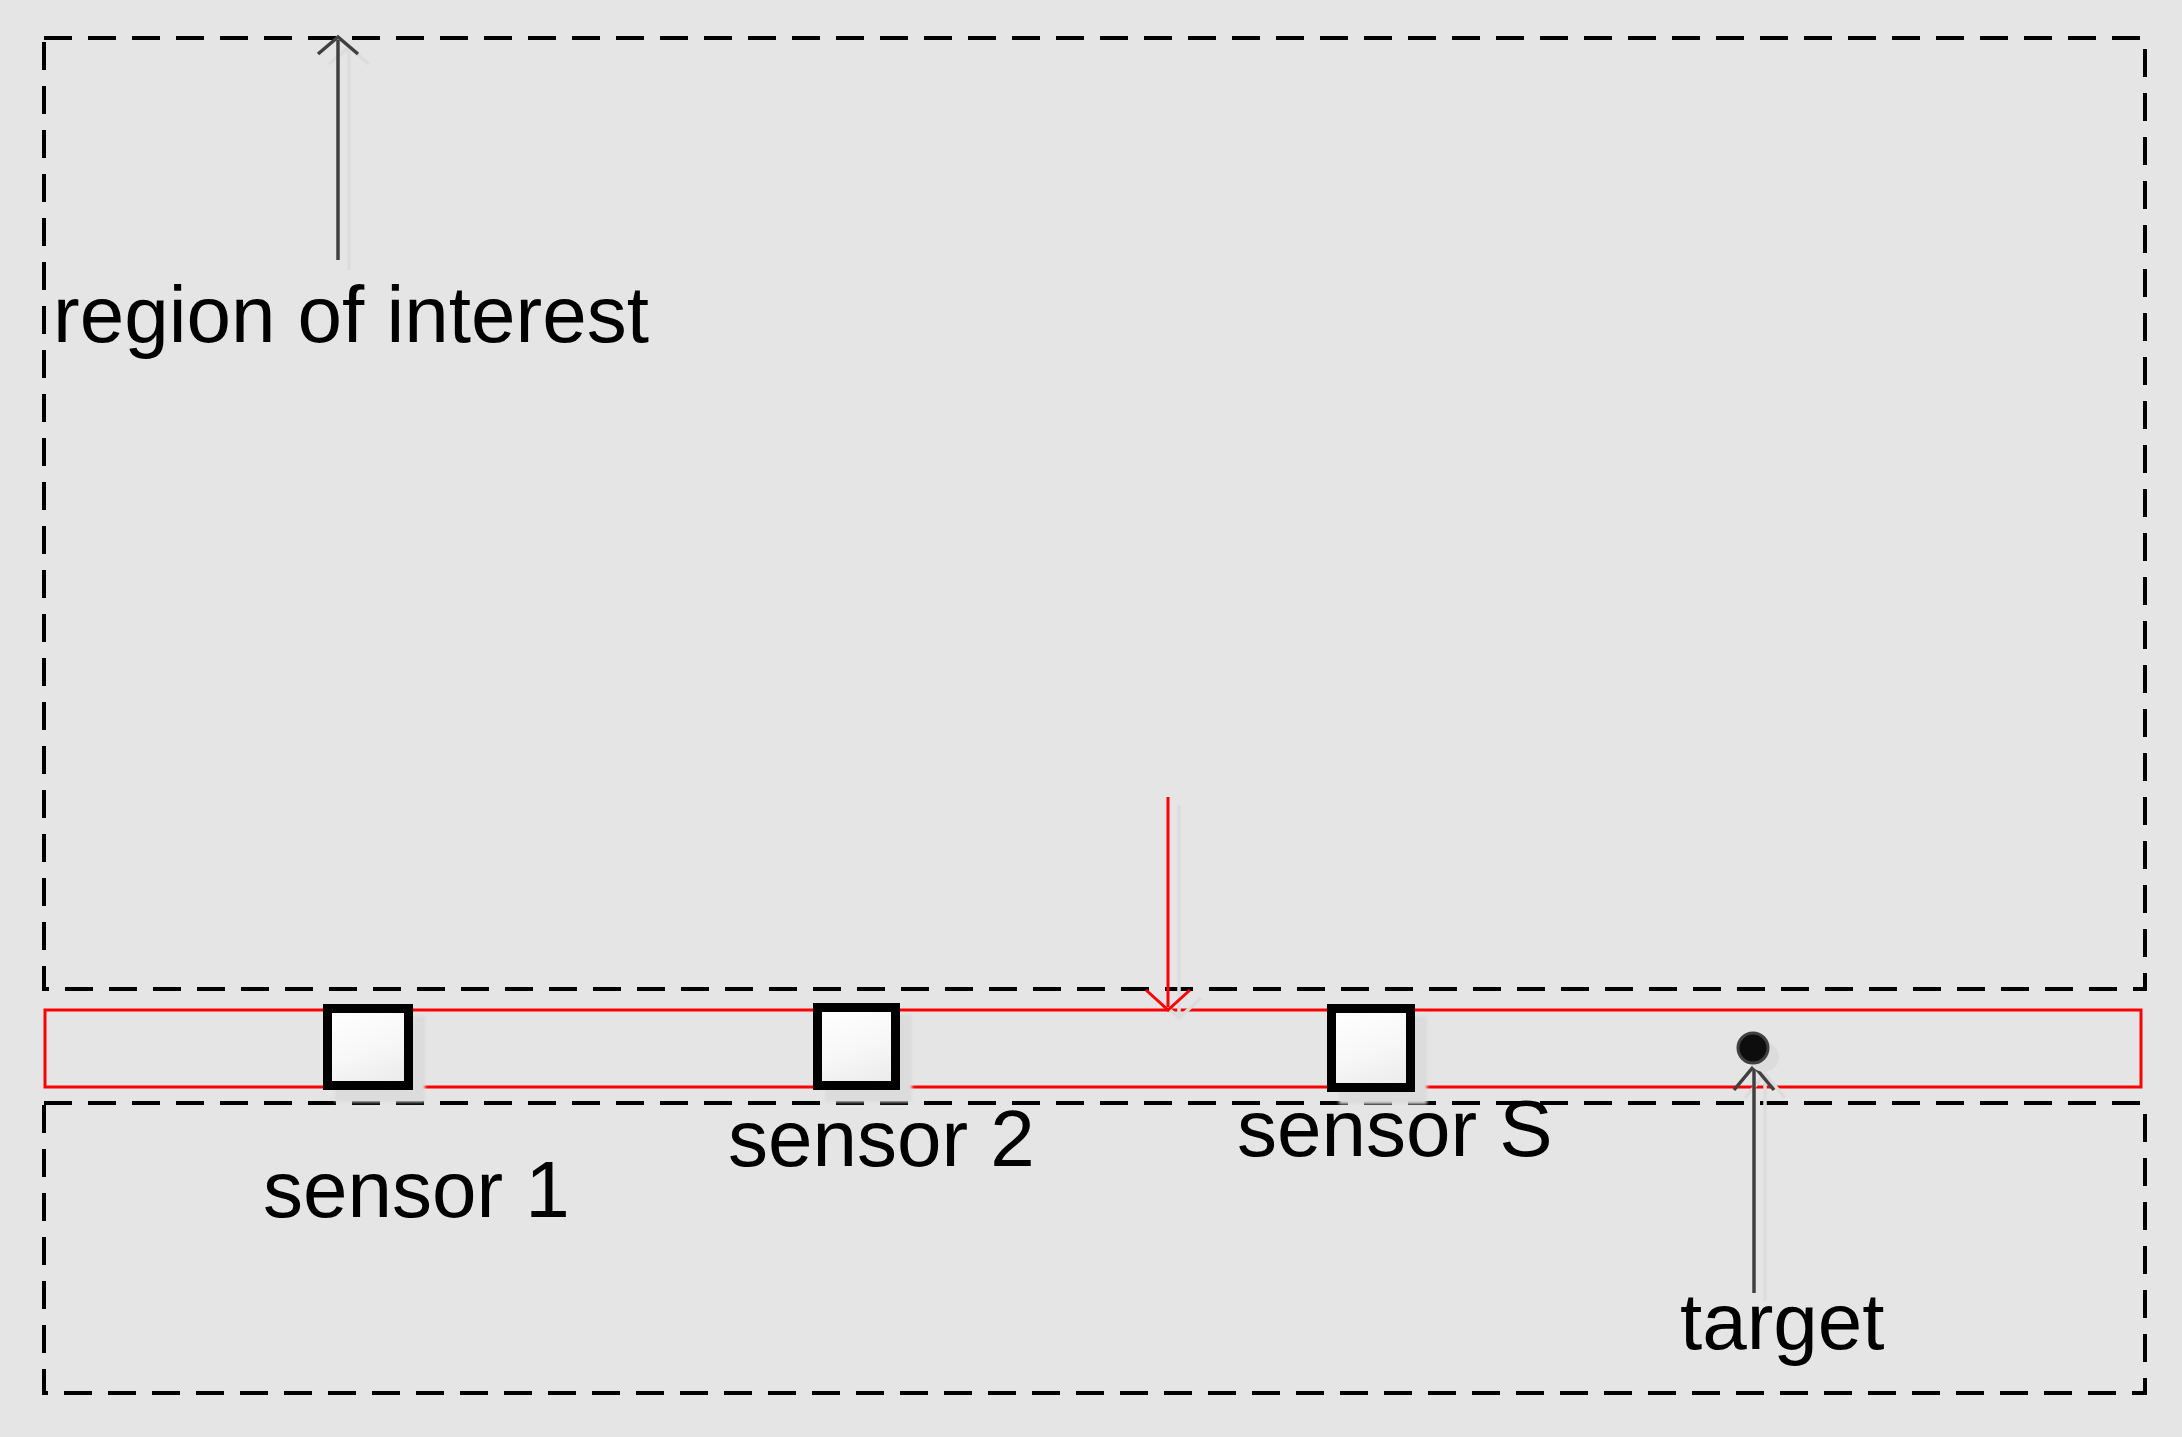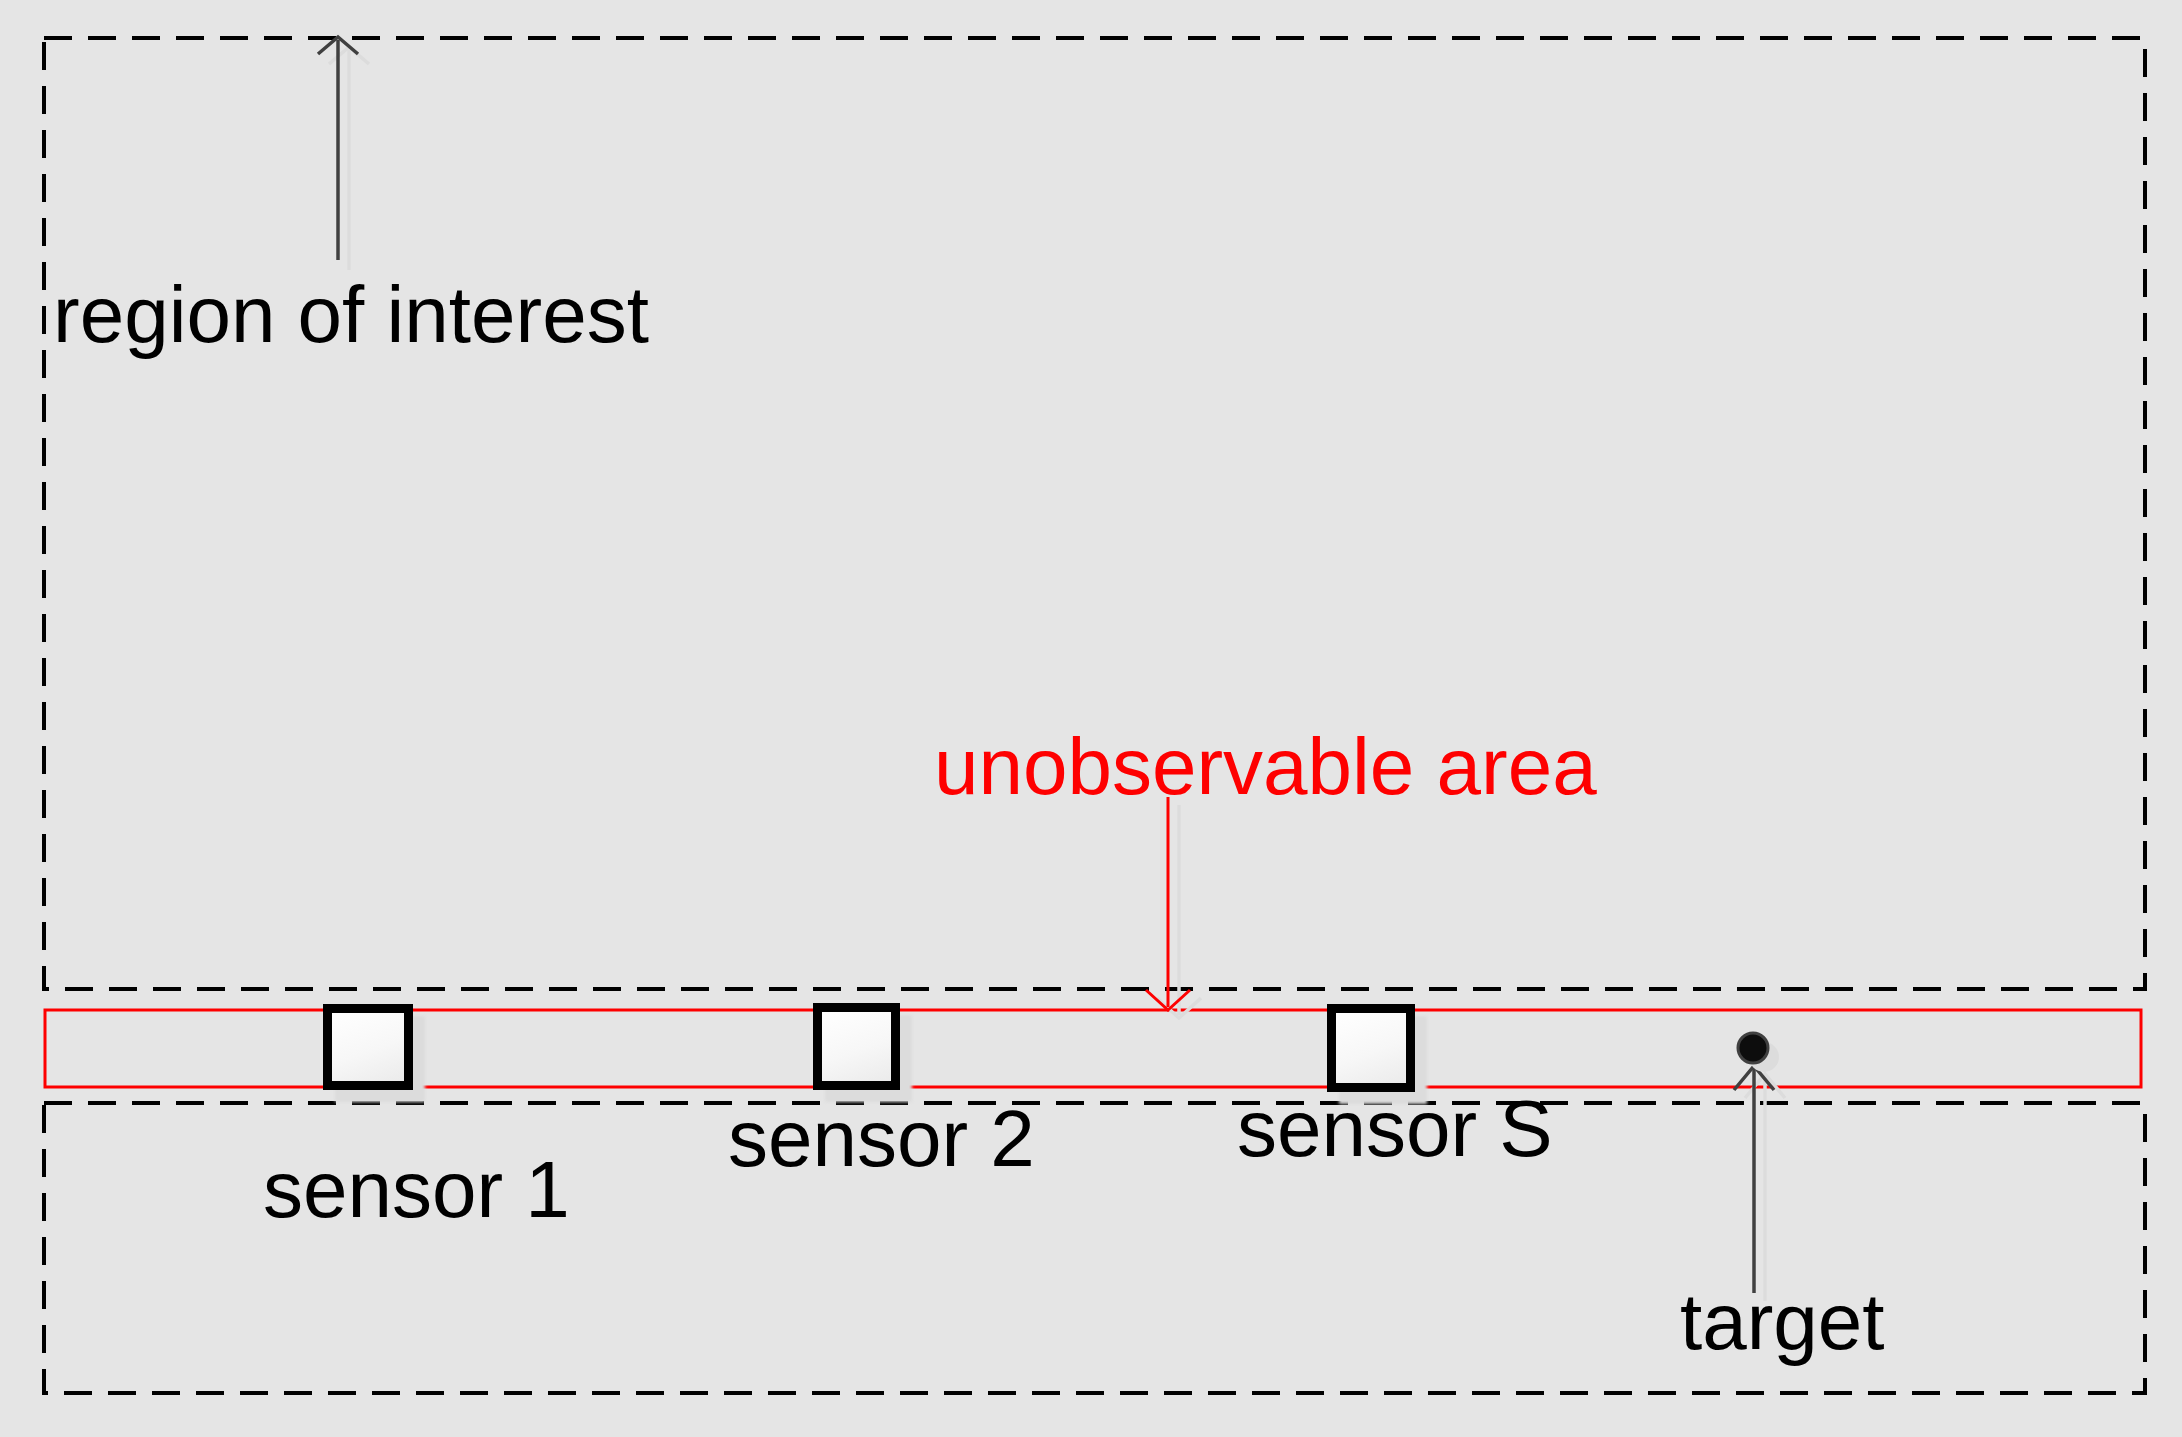--- a/index.html
+++ b/index.html
@@ -123,21 +123,20 @@
 
     <circle cx="1753" cy="1048" r="15" fill="#0d0d0d" stroke="#404040" stroke-width="3"></circle>
   </svg>
 
   <div id="sensor-box-1" class="sensor-box"></div>
   <div id="sensor-box-2" class="sensor-box"></div>
   <div id="sensor-box-S" class="sensor-box"></div>
 
   <div id="label-region" class="label">region of interest</div>
 
-  <div id="label-unobservable" class="label red">unobservable area</div>
 
   <div id="label-sensor-1" class="label">sensor 1</div>
 
   <div id="label-sensor-2" class="label">sensor 2</div>
 
   <div id="label-sensor-S" class="label">sensor S</div>
 
   <div id="label-target" class="label">target</div>
 
 </div>

